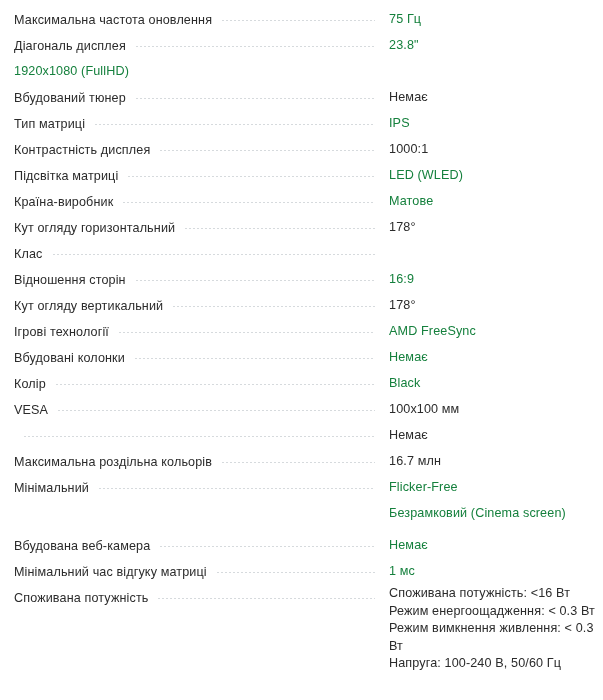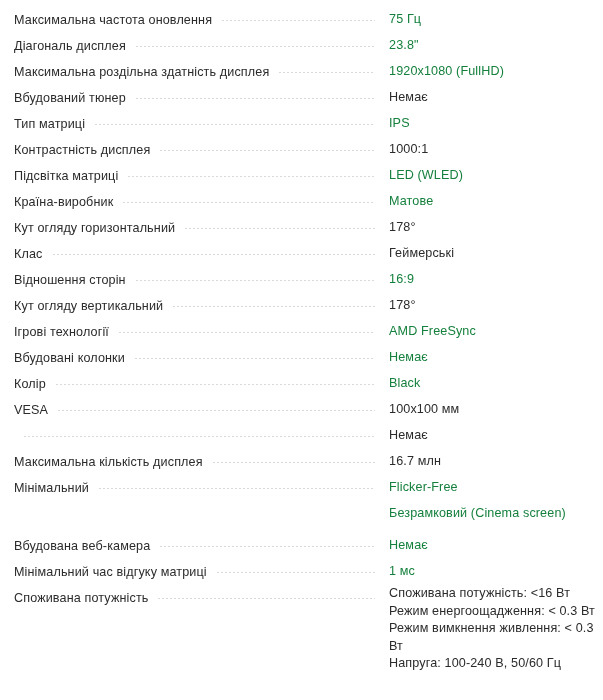--- a/index.html
+++ b/index.html
@@ -104,24 +104,20 @@
     <div class="spec-row">
       <div class="spec-label-wrap">
         <span class="spec-label">Діагональ дисплея</span>
         <span class="leader"></span>
       </div>
       <div class="spec-values">
         <div class="spec-value link">23.8"</div>
       </div>
     </div>
     <div class="spec-row">
-      <div class="spec-label-wrap">
-        <span class="spec-label">Максимальна роздільна здатність дисплея</span>
-        <span class="leader"></span>
-      </div>
       <div class="spec-values">
         <div class="spec-value link">1920x1080 (FullHD)</div>
       </div>
     </div>
     <div class="spec-row">
       <div class="spec-label-wrap">
         <span class="spec-label">Вбудований тюнер</span>
         <span class="leader"></span>
       </div>
       <div class="spec-values">
@@ -171,23 +167,20 @@
       </div>
       <div class="spec-values">
         <div class="spec-value">178°</div>
       </div>
     </div>
     <div class="spec-row">
       <div class="spec-label-wrap">
         <span class="spec-label">Клас</span>
         <span class="leader"></span>
       </div>
-      <div class="spec-values">
-        <div class="spec-value">Геймерські</div>
-      </div>
     </div>
     <div class="spec-row">
       <div class="spec-label-wrap">
         <span class="spec-label">Відношення сторін</span>
         <span class="leader"></span>
       </div>
       <div class="spec-values">
         <div class="spec-value link">16:9</div>
       </div>
     </div>
@@ -239,21 +232,21 @@
     <div class="spec-row">
       <div class="spec-label-wrap">
         <span class="leader"></span>
       </div>
       <div class="spec-values">
         <div class="spec-value">Немає</div>
       </div>
     </div>
     <div class="spec-row">
       <div class="spec-label-wrap">
-        <span class="spec-label">Максимальна кількість дисплея</span>
+        <span class="spec-label">Максимальна роздільна кольорів</span>
         <span class="leader"></span>
       </div>
       <div class="spec-values">
         <div class="spec-value">16.7 млн</div>
       </div>
     </div>
     <div class="spec-row gap-after">
       <div class="spec-label-wrap">
         <span class="spec-label">Мінімальний</span>
         <span class="leader"></span>

